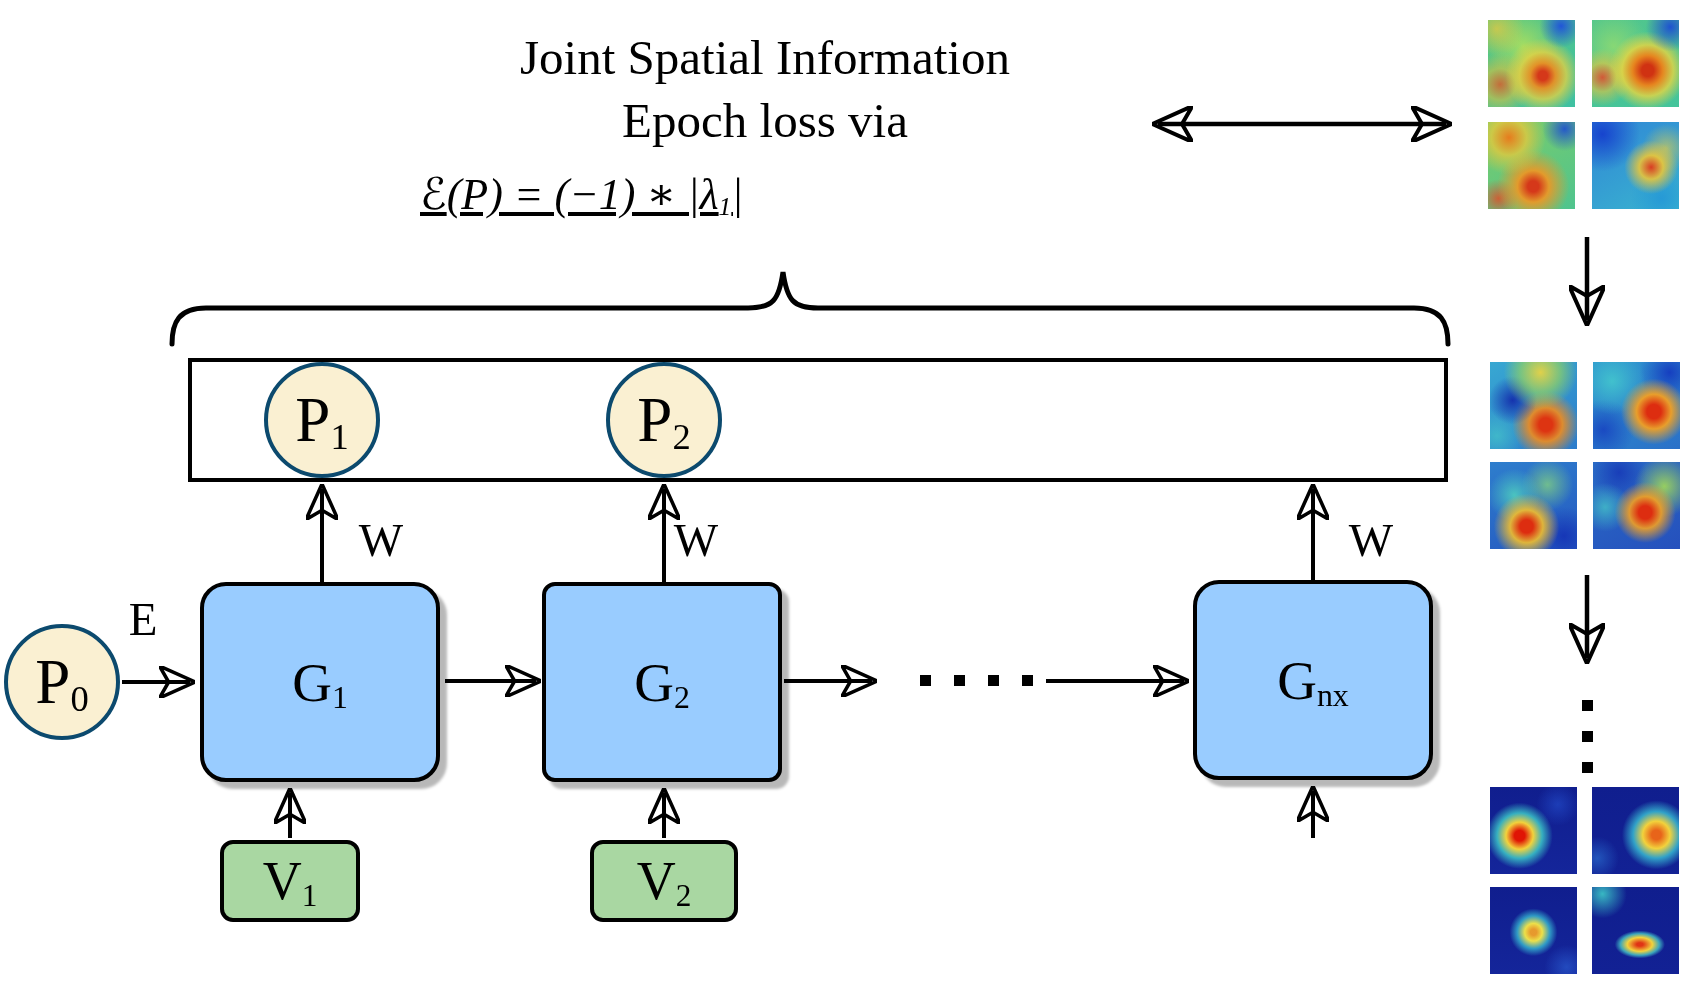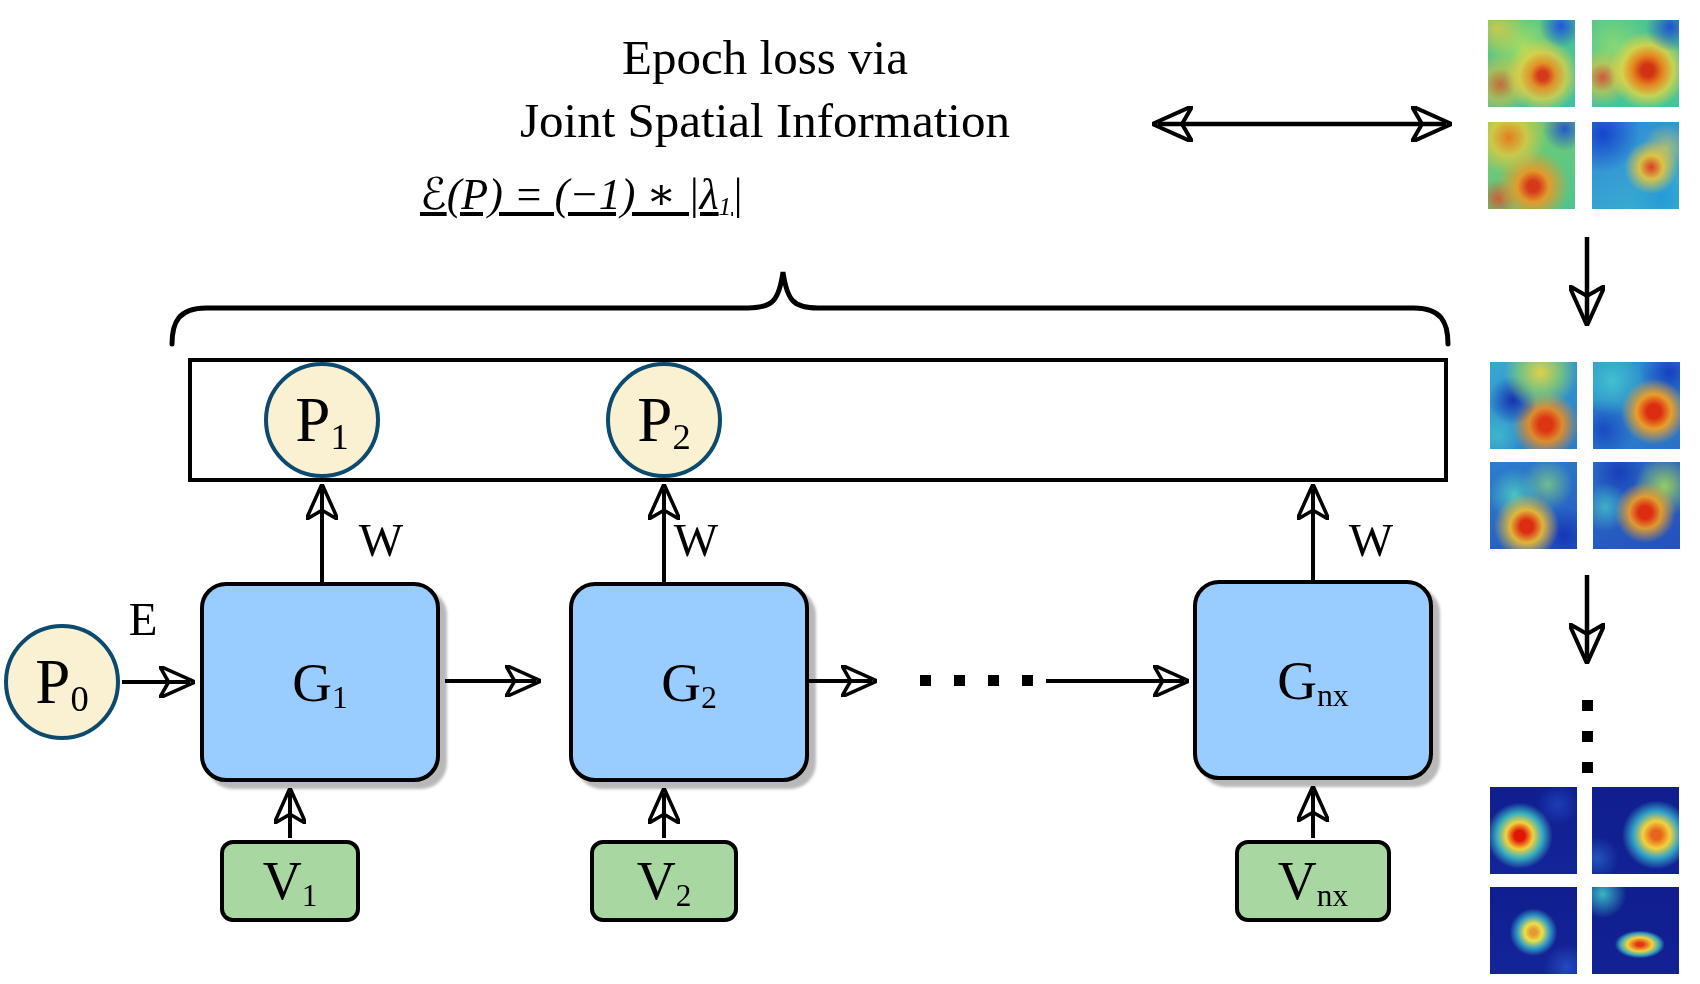--- a/index.html
+++ b/index.html
@@ -41,22 +41,22 @@
   .t-c2{background:radial-gradient(circle at 74% 55%,#e8641a 6%,#f2d23c 17%,rgba(55,185,210,.85) 29%,rgba(55,185,210,0) 43%),radial-gradient(circle at 6% 82%,rgba(45,120,215,.6) 0%,rgba(45,120,215,0) 20%),linear-gradient(#101e8e,#122194);}
   .t-c3{background:radial-gradient(circle at 50% 52%,rgba(242,160,40,.95) 5%,#ece04a 14%,rgba(55,185,210,.8) 26%,rgba(55,185,210,0) 38%),radial-gradient(circle at 88% 92%,rgba(45,100,215,.6) 0%,rgba(45,100,215,0) 20%),linear-gradient(#101e8e,#14259a);}
   .t-c4{background:radial-gradient(ellipse 36% 20% at 55% 66%,#e03415 10%,#f2d23c 40%,rgba(70,200,200,.8) 62%,rgba(70,200,200,0) 80%),radial-gradient(circle at 12% 8%,rgba(60,200,200,.9) 0%,rgba(60,200,200,0) 22%),linear-gradient(#101e8e,#122194);}
 </style>
 </head>
 <body>
 
 <div class="canvas">
 
   <div class="abs title">
+    <div>Joint Spatial Information</div>
     <div>Epoch loss via</div>
-    <div>Joint Spatial Information</div>
   </div>
   <div class="abs formula">
     <span class="scriptE">ℰ</span><span>(P) = (−1) ∗ |λ</span><sub>1</sub><span>|</span>
   </div>
 
   <svg class="abs wires" viewBox="0 0 1700 984">
     <defs>
       <marker id="mh" viewBox="0 0 10 9" refX="8.6" refY="4.5" markerWidth="9" markerHeight="8" orient="auto-start-reverse" markerUnits="strokeWidth">
         <path d="M0,0 L10,4.5 L0,9 L2.6,4.5 Z" fill="#000" stroke="none"></path>
       </marker>
@@ -104,35 +104,32 @@
   </div>
 
   <div class="abs small-label" style="left:103px;top:592px;">E</div>
   <div class="abs small-label" style="left:341px;top:513px;">W</div>
   <div class="abs small-label" style="left:656px;top:513px;">W</div>
   <div class="abs small-label" style="left:1331px;top:513px;">W</div>
 
   <div class="abs gbox" style="left:200px;top:582px;">
     <span class="lbl"><span>G</span><sub>1</sub></span>
   </div>
-  <div class="abs gbox" style="left:569px;top:582px;">
+  <div class="abs gbox" style="left:542px;top:582px;border-radius:13px;">
     <span class="lbl"><span>G</span><sub>2</sub></span>
   </div>
   <div class="abs gbox" style="left:1193px;top:580px;">
     <span class="lbl"><span>G</span><sub>nx</sub></span>
   </div>
 
   <div class="abs vbox" style="left:220px;top:840px;width:132px;">
     <span class="lbl"><span>V</span><sub>1</sub></span>
   </div>
   <div class="abs vbox" style="left:590px;top:840px;width:140px;">
     <span class="lbl"><span>V</span><sub>2</sub></span>
-  </div>
-  <div class="abs vbox" style="left:1235px;top:840px;width:148px;">
-    <span class="lbl"><span>V</span><sub>nx</sub></span>
   </div>
 
   <div class="abs hm t-a1" style="left:1488px;top:20px;"></div>
   <div class="abs hm t-a2" style="left:1592px;top:20px;"></div>
   <div class="abs hm t-a3" style="left:1488px;top:122px;"></div>
   <div class="abs hm t-a4" style="left:1592px;top:122px;"></div>
 
   <div class="abs hm t-b1" style="left:1490px;top:362px;"></div>
   <div class="abs hm t-b2" style="left:1593px;top:362px;"></div>
   <div class="abs hm t-b3" style="left:1490px;top:462px;"></div>

